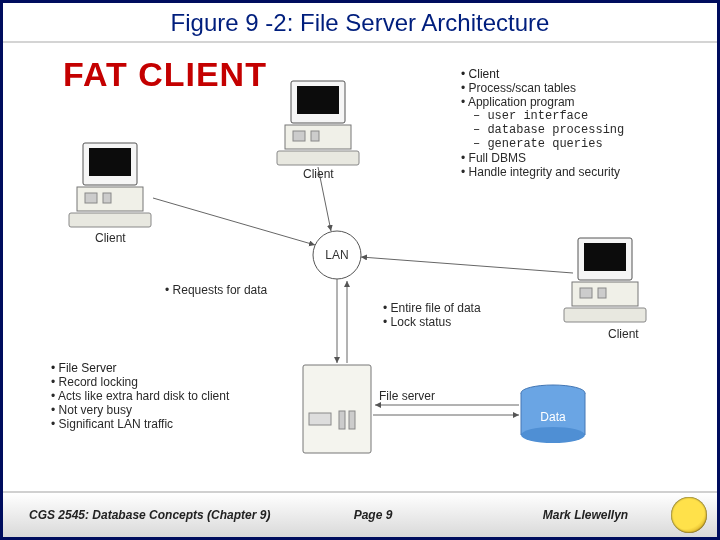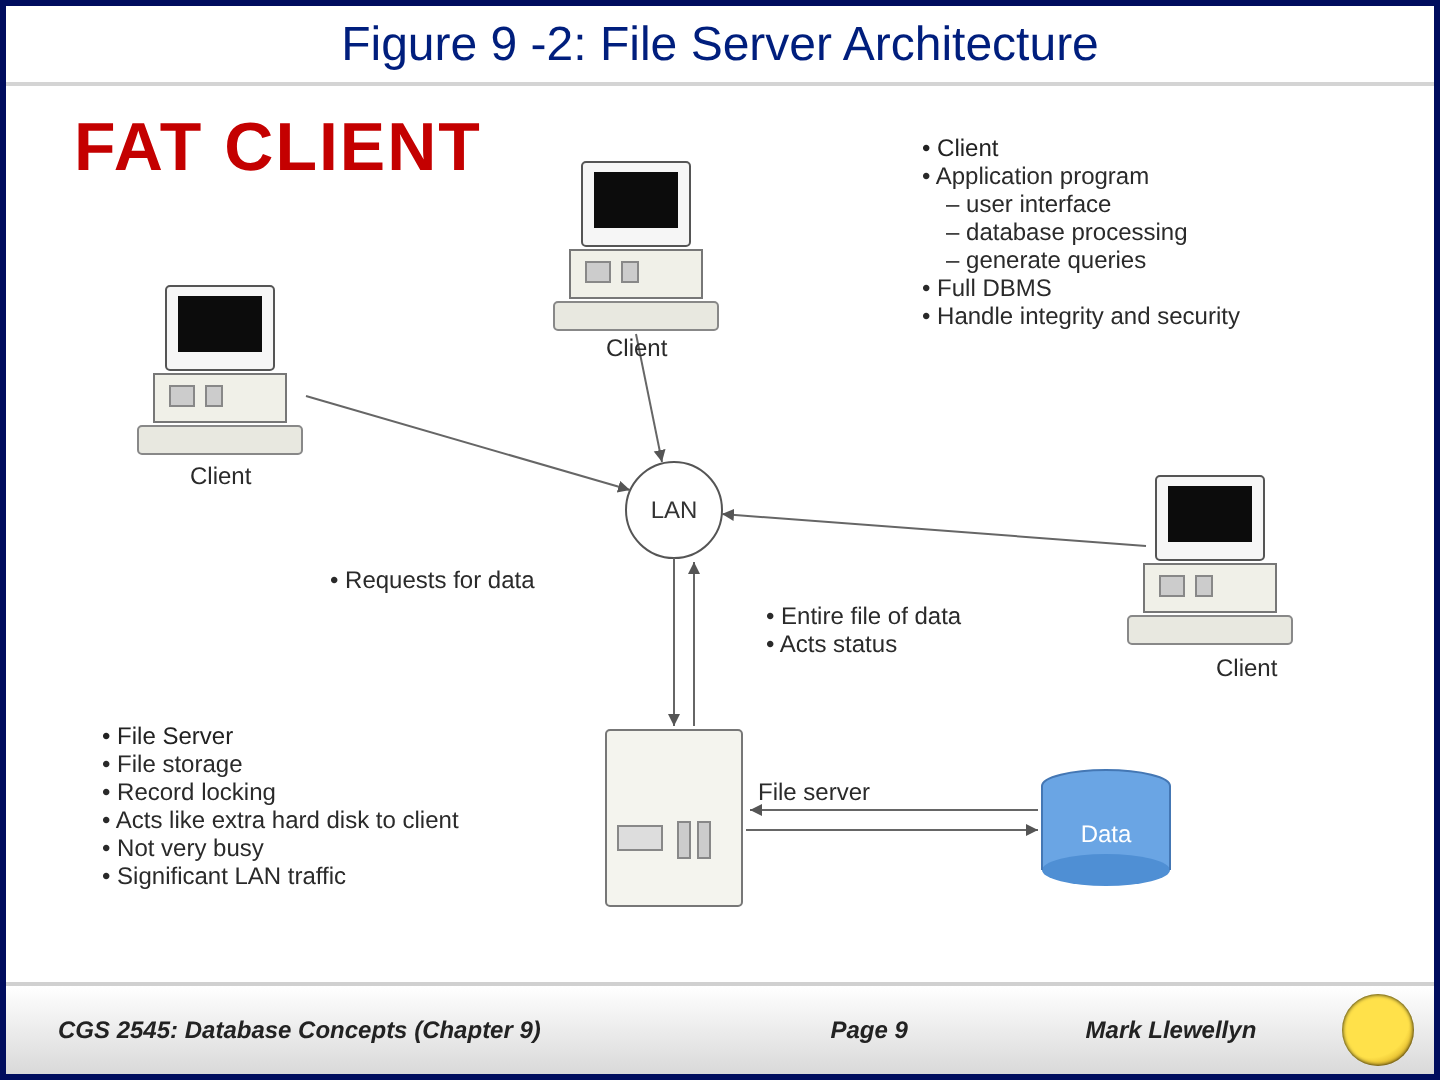--- a/index.html
+++ b/index.html
@@ -1,31 +1,31 @@
 <!DOCTYPE html>
 <html><head>
 <meta charset="utf-8">
 <style>
   * { box-sizing: border-box; margin: 0; padding: 0; }
   html, body { width: 720px; height: 540px; font-family: Arial, Helvetica, sans-serif; background: #fff; }
   .page { width: 720px; height: 540px; border: 3px solid #000d5e; position: relative; }
   .title { text-align: center; font-size: 24px; color: #001e7d; padding: 6px 14px 4px; border-bottom: 2px solid #d4d4d4; }
   .canvas { position: relative; width: 100%; height: 440px; }
-  .fat { position: absolute; left: 34px; top: 12px; font: 900 34px Impact, "Arial Black", sans-serif; color: #c40000; letter-spacing: 1px; }
+  .fat { position: absolute; left: 60px; top: 12px; font: 900 34px Impact, "Arial Black", sans-serif; color: #c40000; letter-spacing: 1px; }
   svg.net { position: absolute; left: 0; top: 0; width: 720px; height: 440px; }
   .lbl { position: absolute; font-size: 12px; color: #2a2a2a; }
   .bul { position: absolute; font-size: 12px; color: #2a2a2a; }
   .bul li { list-style: none; }
   .bul li::before { content: "• "; }
-  .bul li.sub { padding-left: 12px; }
+  .bul li.sub { padding-left: 12px; font-family: Liberation Mono, monospace; }
   .bul li.sub::before { content: "– "; }
   .hdr { font-weight: normal; color: #222; }
   .footer { position: absolute; bottom: 0; left: 0; width: 100%; height: 46px; background: linear-gradient(#fff, #d9d9d9); border-top: 2px solid #d0d0d0; display: flex; align-items: center; font: bold italic 12px Arial; color: #222; margin-top: 22px; }
   .f-l { flex: 1.3; padding-left: 26px; }
-  .f-c { flex: 0.8; text-align: right; }
+  .f-c { flex: 0.8; text-align: center; }
   .f-r { flex: 1.3; text-align: center; }
   .seal { position: absolute; right: 10px; bottom: 4px; width: 36px; height: 36px; border-radius: 50%; background: radial-gradient(circle at 40% 35%, #ffe14a 0 60%, #b57d00 100%); box-shadow: inset 0 0 2px #000; }
 </style>
 </head>
 <body>
 
 <div class="page">
   <div class="title">Figure 9 -2: File Server Architecture</div>
 
   <div class="canvas">
@@ -87,39 +87,39 @@
       <line x1="516" y1="362" x2="372" y2="362" stroke="#666" marker-end="url(#arr)"></line>
     </svg>
 
     <div class="lbl" style="left:92px;top:188px">Client</div>
     <div class="lbl" style="left:300px;top:124px">Client</div>
     <div class="lbl" style="left:605px;top:284px">Client</div>
     <div class="lbl" style="left:376px;top:346px">File server</div>
 
     <ul class="bul" style="left:458px;top:24px">
       <li class="hdr" style="list-style:none">Client</li>
+      <li>Process/scan tables</li>
       <li>Application program</li>
       <li class="sub">user interface</li>
       <li class="sub">database processing</li>
       <li class="sub">generate queries</li>
       <li>Full DBMS</li>
       <li>Handle integrity and security</li>
     </ul>
 
     <ul class="bul" style="left:162px;top:240px">
       <li>Requests for data</li>
     </ul>
     <ul class="bul" style="left:380px;top:258px">
       <li>Entire file of data</li>
-      <li>Acts status</li>
+      <li>Lock status</li>
     </ul>
 
     <ul class="bul" style="left:48px;top:318px">
       <li class="hdr" style="list-style:none">File Server</li>
-      <li>File storage</li>
       <li>Record locking</li>
       <li>Acts like extra hard disk to client</li>
       <li>Not very busy</li>
       <li>Significant LAN traffic</li>
     </ul>
   </div>
 
   <div class="footer">
     <div class="f-l">CGS 2545: Database Concepts  (Chapter 9)</div>
     <div class="f-c">Page 9</div>

